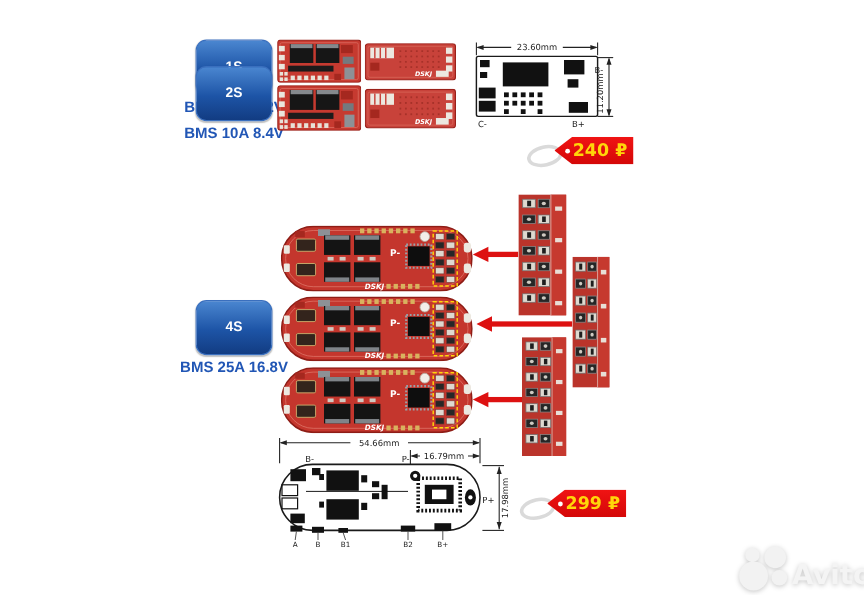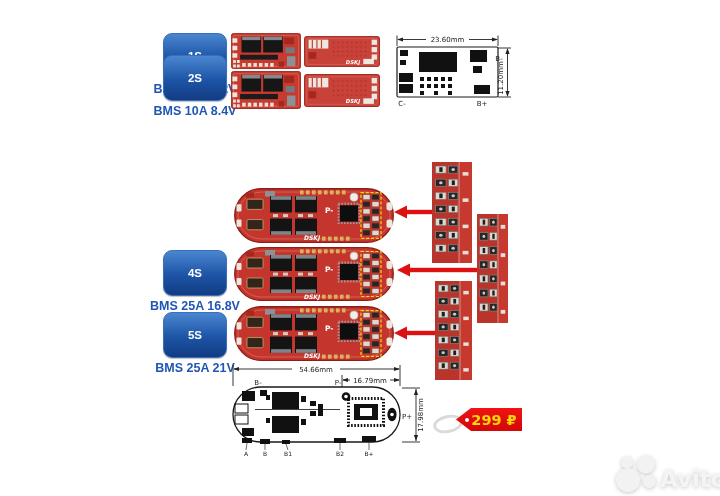--- a/index.html
+++ b/index.html
@@ -205,24 +205,20 @@
     <div class="spec">BMS 10A 4.2V</div>
   </div>
   <div class="label-group" style="top:55px">
     <div class="pill">2S</div>
     <div class="spec">BMS 10A 8.4V</div>
   </div>
   <div class="label-group" style="top:250px">
     <div class="pill">4S</div>
     <div class="spec">BMS 25A 16.8V</div>
   </div>
-  <div class="label-group" style="top:312px">
-    <div class="pill">5S</div>
-    <div class="spec">BMS 25A 21V</div>
-  </div>
 
   <svg class="abs" style="left:231px;top:33px" width="70" height="36" viewBox="0 0 100 48" preserveAspectRatio="none">
       <use href="#board-front"></use>
     </svg>
   <svg class="abs" style="left:304px;top:36px" width="76" height="31" viewBox="0 0 100 42" preserveAspectRatio="none">
       <use href="#board-back"></use>
     </svg>
   <svg class="abs" style="left:231px;top:71px" width="70" height="38" viewBox="0 0 100 48" preserveAspectRatio="none">
       <use href="#board-front"></use>
     </svg>
@@ -270,20 +266,27 @@
       <rect x="30" y="61" width="4" height="4"></rect>
         <rect x="44" y="61" width="4" height="4"></rect>
         <rect x="58" y="61" width="4" height="4"></rect>
     </g>
     <text x="109" y="30.5" class="dim" text-anchor="middle">B-</text>
     <text transform="rotate(-90 112.5 48)" x="112.5" y="48" class="dim" text-anchor="middle">11.20mm</text>
     <text x="12" y="76" class="dim" text-anchor="middle">C-</text>
     <text x="92" y="76" class="dim" text-anchor="middle">B+</text>
   </svg>
 
+  <div class="price-tag" style="left:438px;top:113px">
+    <div class="tag-string"></div>
+    <div class="tag-body">
+      <span class="tag-hole"></span>
+      <span class="tag-text">240 ₽</span>
+    </div>
+  </div>
 
   <svg class="abs" style="left:234px;top:188px" width="160" height="55" viewBox="0 0 160 54" preserveAspectRatio="none">
       <use href="#board-oval"></use>
     </svg>
   <svg class="abs" style="left:234px;top:247px" width="160" height="54" viewBox="0 0 160 54" preserveAspectRatio="none">
       <use href="#board-oval"></use>
     </svg>
   <svg class="abs" style="left:234px;top:306px" width="160" height="55" viewBox="0 0 160 54" preserveAspectRatio="none">
       <use href="#board-oval"></use>
     </svg>

